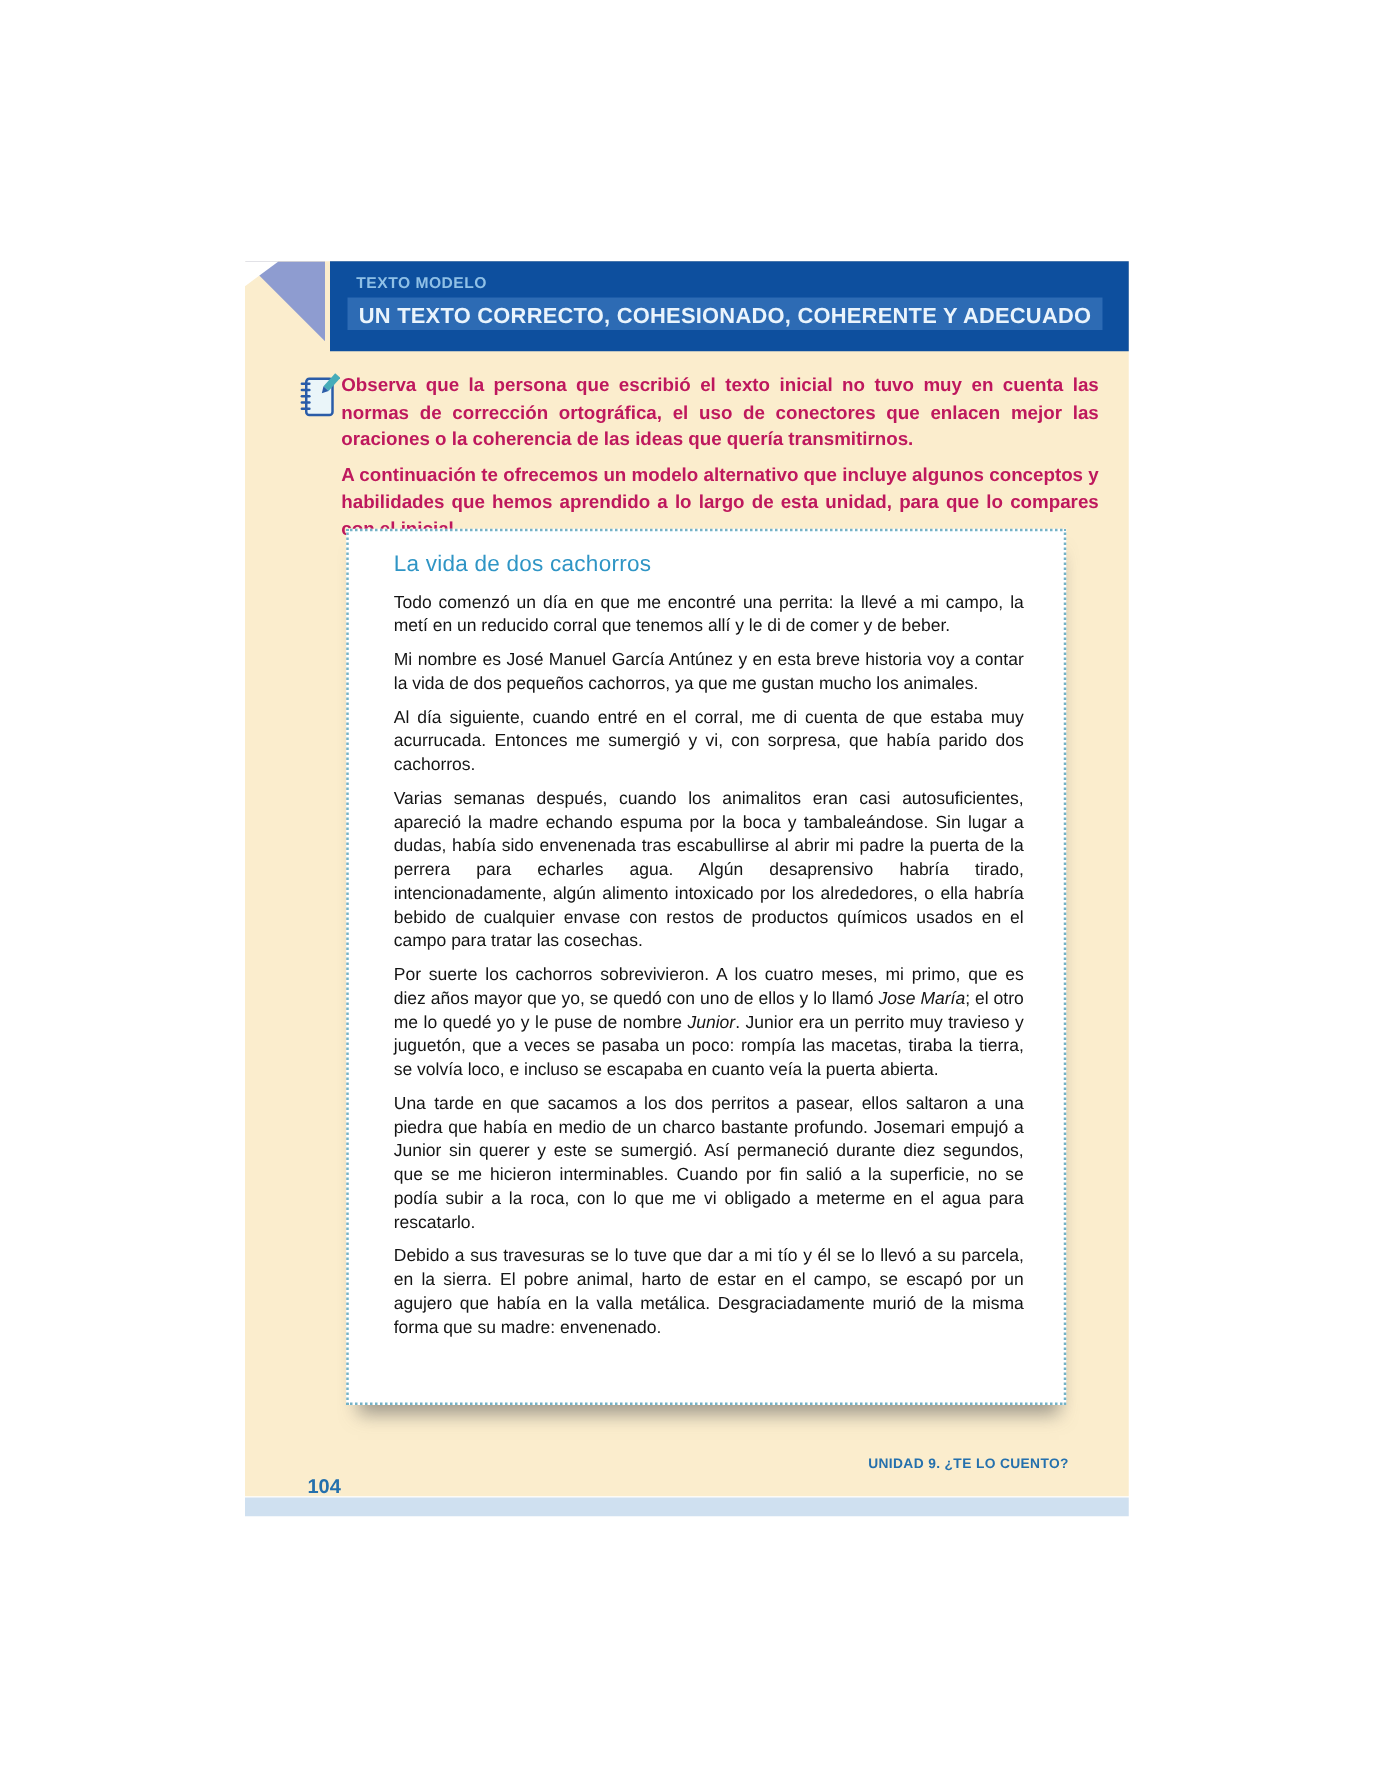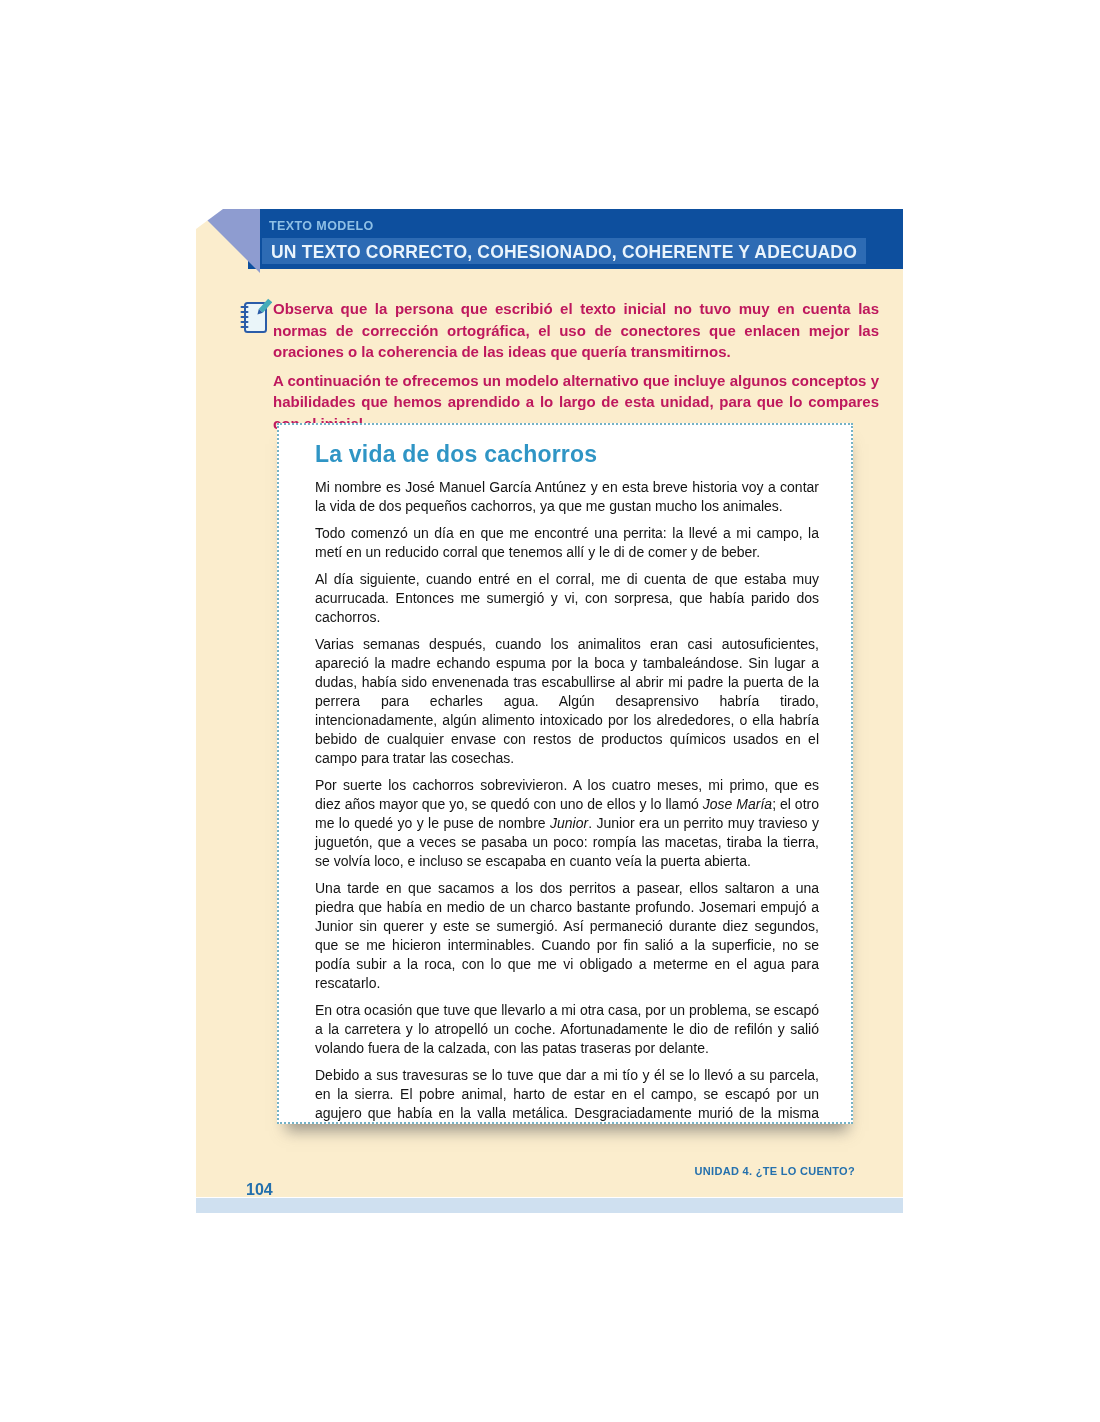--- a/index.html
+++ b/index.html
@@ -28,22 +28,22 @@
   .fold-notch {
     position: absolute; left: 0; top: 0;
     width: 27px; height: 20px;
     background: #ffffff;
     clip-path: polygon(0 0, 100% 0, 0 100%);
   }
 
   
   .band {
     position: absolute;
-    left: 52px; top: 0; right: 0;
-    height: 60px;
+    left: 68px; top: 0; right: 0;
+    height: 72px;
     background: var(--band, #0d4f9e);
     text-align: right;
   }
   .kicker {
     position: absolute; left: 21px; top: 10px;
     font-size: 12.5px; font-weight: bold;
     letter-spacing: 0.4px;
     color: #8fc0e6;
   }
   .band-title {
@@ -78,21 +78,21 @@
     width: 576px; height: 701px;
     box-sizing: border-box;
     background: #ffffff;
     border: 2px dotted var(--dots, #74b2c6);
     box-shadow: 2px 14px 14px -7px rgba(95, 95, 95, 0.6);
     padding: 10px 32px 0 36px;
     overflow: hidden;
   }
   .story-title {
     margin: 6px 0 10px 0;
-    font-size: 23px; font-weight: bold;
+    font-size: 18px; font-weight: normal;
     color: var(--accent, #2f95c5);
     letter-spacing: 0.2px;
   }
   .story-body p {
     margin: 0 0 8px 0;
     font-size: 14px; line-height: 19px;
     color: #141414;
     text-align: justify;
   }
 
@@ -145,30 +145,29 @@
   </div>
 
   <div class="intro-text">
     <p>Observa que la persona que escribió el texto inicial no tuvo muy en cuenta las normas de corrección ortográfica, el uso de conectores que enlacen mejor las oraciones o la coherencia de las ideas que quería transmitirnos.</p>
     <p>A continuación te ofrecemos un modelo alternativo que incluye algunos conceptos y habilidades que hemos aprendido a lo largo de esta unidad, para que lo compares con el inicial.</p>
   </div>
 
   <div class="story-box">
     <h2 class="story-title">La vida de dos cachorros</h2>
     <div class="story-body">
+      <p>Todo comenzó un día en que me encontré una perrita: la llevé a mi campo, la metí en un reducido corral que tenemos allí y le di de comer y de beber.</p>
       <p>Mi nombre es José Manuel García Antúnez y en esta breve historia voy a contar la vida de dos pequeños cachorros, ya que me gustan mucho los animales.</p>
-      <p>Todo comenzó un día en que me encontré una perrita: la llevé a mi campo, la metí en un reducido corral que tenemos allí y le di de comer y de beber.</p>
       <p>Al día siguiente, cuando entré en el corral, me di cuenta de que estaba muy acurrucada. Entonces me sumergió y vi, con sorpresa, que había parido dos cachorros.</p>
       <p>Varias semanas después, cuando los animalitos eran casi autosuficientes, apareció la madre echando espuma por la boca y tambaleándose. Sin lugar a dudas, había sido envenenada tras escabullirse al abrir mi padre la puerta de la perrera para echarles agua. Algún desaprensivo habría tirado, intencionadamente, algún alimento intoxicado por los alrededores, o ella habría bebido de cualquier envase con restos de productos químicos usados en el campo para tratar las cosechas.</p>
       <p><span>Por suerte los cachorros sobrevivieron. A los cuatro meses, mi primo, que es diez años mayor que yo, se quedó con uno de ellos y lo llamó </span><span style="font-style: italic;">Jose María</span><span>; el otro me lo quedé yo y le puse de nombre </span><span style="font-style: italic;">Junior</span><span>. Junior era un perrito muy travieso y juguetón, que a veces se pasaba un poco: rompía las macetas, tiraba la tierra, se volvía loco, e incluso se escapaba en cuanto veía la puerta abierta.</span></p>
       <p>Una tarde en que sacamos a los dos perritos a pasear, ellos saltaron a una piedra que había en medio de un charco bastante profundo. Josemari empujó a Junior sin querer y este se sumergió. Así permaneció durante diez segundos, que se me hicieron interminables. Cuando por fin salió a la superficie, no se podía subir a la roca, con lo que me vi obligado a meterme en el agua para rescatarlo.</p>
-      <p>En otra ocasión que tuve que llevarlo a mi otra casa, por un problema, se escapó a la carretera y lo atropelló un coche. Afortunadamente le dio de refilón y salió volando fuera de la calzada, con las patas traseras por delante.</p>
       <p>Debido a sus travesuras se lo tuve que dar a mi tío y él se lo llevó a su parcela, en la sierra. El pobre animal, harto de estar en el campo, se escapó por un agujero que había en la valla metálica. Desgraciadamente murió de la misma forma que su madre: envenenado.</p>
 
     </div>
   </div>
 
   <div class="page-number">104</div>
-  <div class="unit-label">UNIDAD 4. ¿TE LO CUENTO?</div>
+  <div class="unit-label">UNIDAD 9. ¿TE LO CUENTO?</div>
 
 </div>
 
 <div class="bottom-strip"></div>
 
 </body></html>

